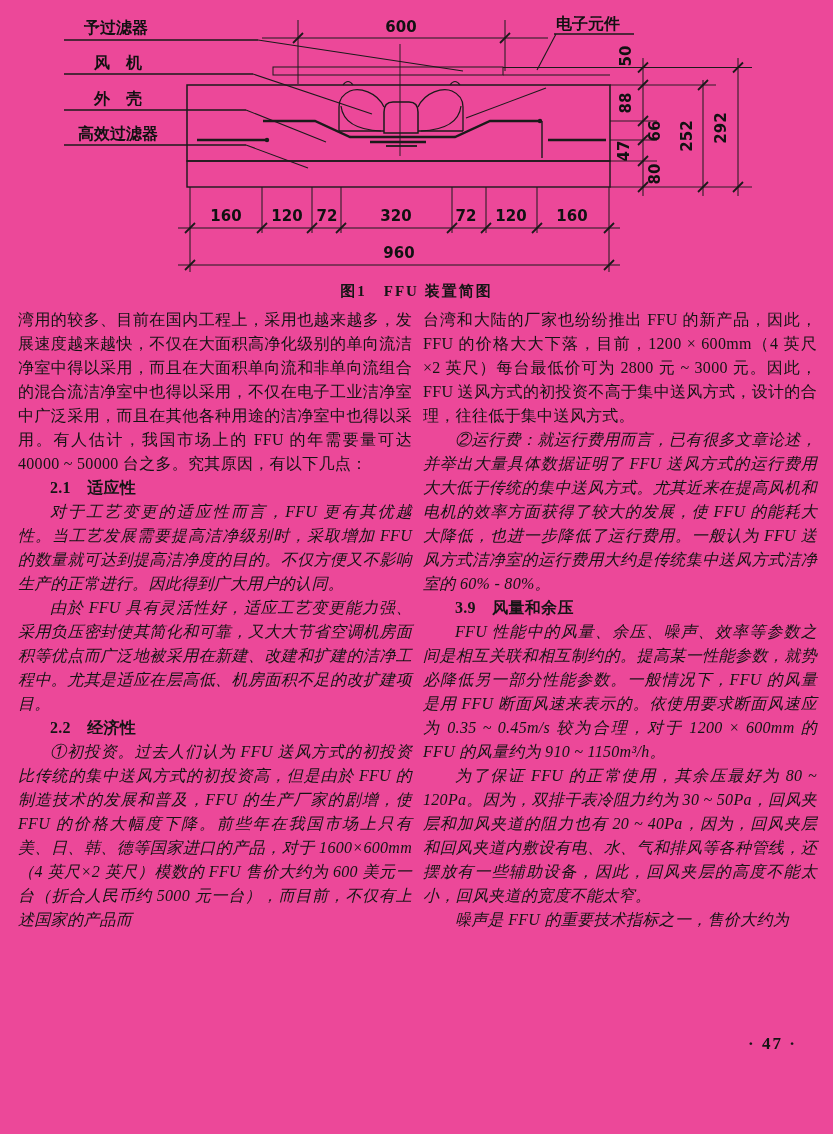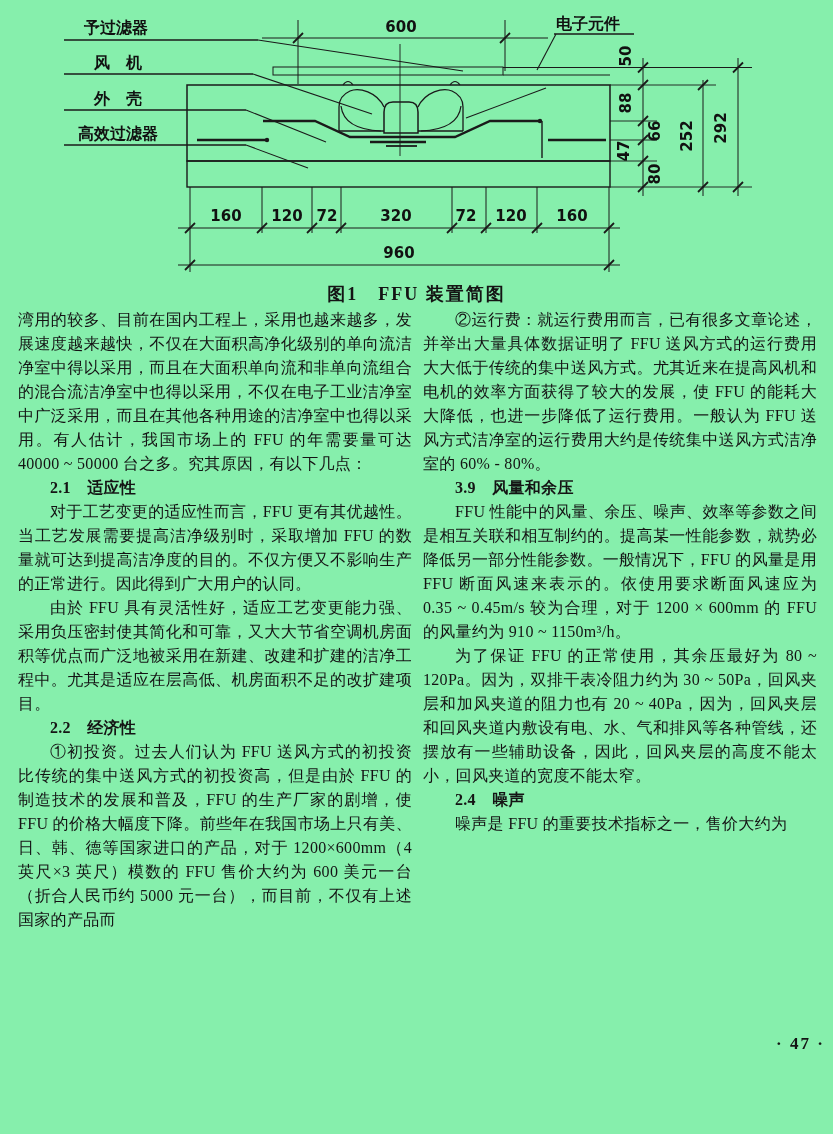--- a/index.html
+++ b/index.html
@@ -1,38 +1,38 @@
 <!DOCTYPE html>
 <html><head>
 <meta charset="utf-8">
 <style>
   html,body{margin:0;padding:0;background:#d9d9d9;}
   .page{
     position:relative;width:833px;height:1134px;margin:0 auto;
-    background:#86efac;color:#141414;
+    background:#ec4899;color:#141414;
     font-family:"Liberation Serif","DejaVu Serif",serif;
     overflow:hidden;
   }
   .figure-svg{position:absolute;top:0;left:0;width:833px;height:278px;}
   .fig-caption{
     position:absolute;top:282px;left:0;width:833px;
-    text-align:center;font-size:18px;font-weight:bold;letter-spacing:2px;
+    text-align:center;font-size:15px;font-weight:bold;letter-spacing:2px;
   }
   .col{
     position:absolute;top:308px;width:394px;
     font-size:16px;line-height:24px;text-align:justify;letter-spacing:0.3px;
   }
   .col-left{left:18px;}
   .col-right{left:423px;}
   .col p{margin:0;}
-  .para{text-indent:2em;}
+  .para{text-indent:2em;font-style:italic;}
   .para-cont{text-indent:0;}
   .sec-heading{text-indent:2em;font-weight:bold;}
   .page-number{
-    position:absolute;top:1034px;left:776px;
+    position:absolute;top:1034px;left:748px;
     font-size:17px;font-weight:bold;letter-spacing:2px;
   }
   svg line, svg path, svg rect, svg polyline{stroke:#1a1a1a;fill:none;}
   svg text{fill:#111;font-weight:bold;}
   svg .cjk{font-size:16px;font-family:"Liberation Serif","DejaVu Serif",serif;}
   svg .dim{font-size:15px;font-family:"DejaVu Sans","Liberation Sans",sans-serif;}
 </style>
 </head>
 <body>
 
@@ -185,27 +185,27 @@
   </svg>
 
   <div class="fig-caption">图1　FFU 装置简图</div>
 
   <div class="col col-left">
     <p class="para-cont">湾用的较多、目前在国内工程上，采用也越来越多，发展速度越来越快，不仅在大面积高净化级别的单向流洁净室中得以采用，而且在大面积单向流和非单向流组合的混合流洁净室中也得以采用，不仅在电子工业洁净室中广泛采用，而且在其他各种用途的洁净室中也得以采用。有人估计，我国市场上的 FFU 的年需要量可达 40000 ~ 50000 台之多。究其原因，有以下几点：</p>
     <p class="sec-heading">2.1　适应性</p>
     <p class="para">对于工艺变更的适应性而言，FFU 更有其优越性。当工艺发展需要提高洁净级别时，采取增加 FFU 的数量就可达到提高洁净度的目的。不仅方便又不影响生产的正常进行。因此得到广大用户的认同。</p>
     <p class="para">由於 FFU 具有灵活性好，适应工艺变更能力强、采用负压密封使其简化和可靠，又大大节省空调机房面积等优点而广泛地被采用在新建、改建和扩建的洁净工程中。尤其是适应在层高低、机房面积不足的改扩建项目。</p>
     <p class="sec-heading">2.2　经济性</p>
-    <p class="para">①初投资。过去人们认为 FFU 送风方式的初投资比传统的集中送风方式的初投资高，但是由於 FFU 的制造技术的发展和普及，FFU 的生产厂家的剧增，使 FFU 的价格大幅度下降。前些年在我国市场上只有美、日、韩、德等国家进口的产品，对于 1200×600mm（4 英尺×3 英尺）模数的 FFU 售价大约为 600 美元一台（折合人民币约 5000 元一台），而目前，不仅有上述国家的产品而</p>
+    <p class="para">①初投资。过去人们认为 FFU 送风方式的初投资比传统的集中送风方式的初投资高，但是由於 FFU 的制造技术的发展和普及，FFU 的生产厂家的剧增，使 FFU 的价格大幅度下降。前些年在我国市场上只有美、日、韩、德等国家进口的产品，对于 1600×600mm（4 英尺×2 英尺）模数的 FFU 售价大约为 600 美元一台（折合人民币约 5000 元一台），而目前，不仅有上述国家的产品而</p>
   </div>
 
   <div class="col col-right">
+    <p class="para-cont">台湾和大陆的厂家也纷纷推出 FFU 的新产品，因此，FFU 的价格大大下落，目前，1200 × 600mm（4 英尺×2 英尺）每台最低价可为 2800 元 ~ 3000 元。因此，FFU 送风方式的初投资不高于集中送风方式，设计的合理，往往低于集中送风方式。</p>
     <p class="para">②运行费：就运行费用而言，已有很多文章论述，并举出大量具体数据证明了 FFU 送风方式的运行费用大大低于传统的集中送风方式。尤其近来在提高风机和电机的效率方面获得了较大的发展，使 FFU 的能耗大大降低，也进一步降低了运行费用。一般认为 FFU 送风方式洁净室的运行费用大约是传统集中送风方式洁净室的 60% - 80%。</p>
     <p class="sec-heading">3.9　风量和余压</p>
     <p class="para">FFU 性能中的风量、余压、噪声、效率等参数之间是相互关联和相互制约的。提高某一性能参数，就势必降低另一部分性能参数。一般情况下，FFU 的风量是用 FFU 断面风速来表示的。依使用要求断面风速应为 0.35 ~ 0.45m/s 较为合理，对于 1200 × 600mm 的 FFU 的风量约为 910 ~ 1150m³/h。</p>
     <p class="para">为了保证 FFU 的正常使用，其余压最好为 80 ~ 120Pa。因为，双排干表冷阻力约为 30 ~ 50Pa，回风夹层和加风夹道的阻力也有 20 ~ 40Pa，因为，回风夹层和回风夹道内敷设有电、水、气和排风等各种管线，还摆放有一些辅助设备，因此，回风夹层的高度不能太小，回风夹道的宽度不能太窄。</p>
-    <p class="sec-heading">2.4　噪声</p>
     <p class="para">噪声是 FFU 的重要技术指标之一，售价大约为</p>
   </div>
 
   <div class="page-number">· 47 ·</div>
 
 </div>
 
 </body></html>

